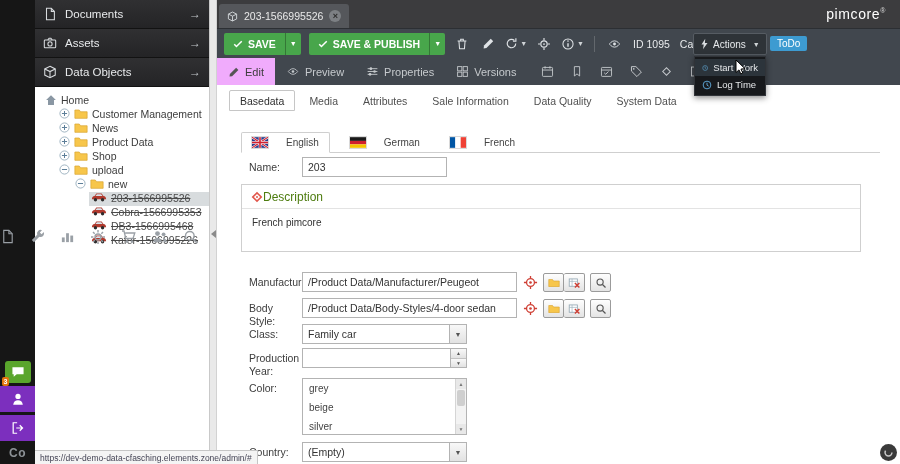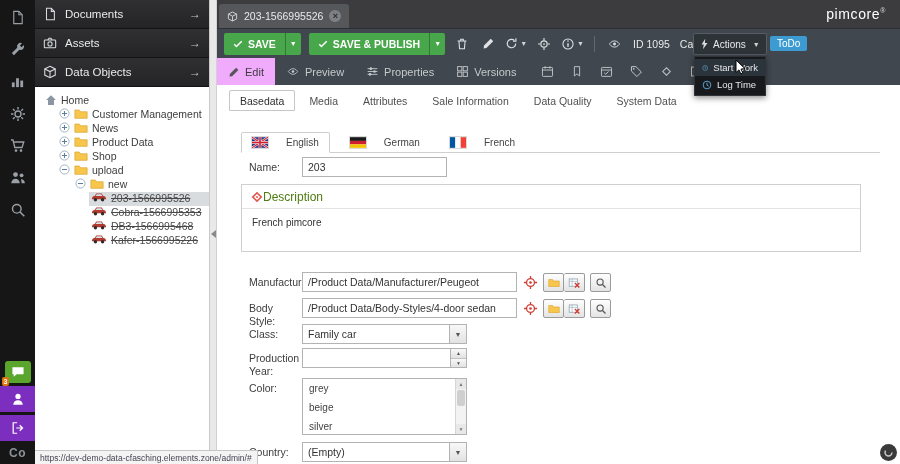--- a/index.html
+++ b/index.html
@@ -2,21 +2,21 @@
 <html><head>
 <meta charset="utf-8">
 <style>
   *{margin:0;padding:0;box-sizing:border-box}
   html,body{width:900px;height:464px;overflow:hidden}
   body{font-family:"Liberation Sans","DejaVu Sans",sans-serif;background:#fff;font-size:11px}
   svg{display:block}
   .app{position:relative;width:900px;height:464px;overflow:hidden;background:#fff}
 
   
-  .iconbar{position:absolute;left:0;top:0;width:35px;height:464px;background:#161616;display:flex;flex-direction:column;align-items:center;padding-top:9px;gap:15px;z-index:6}
+  .iconbar{position:absolute;left:0;top:0;width:35px;height:464px;background:#161616;display:flex;align-items:center;padding-top:9px;gap:15px;z-index:6}
   .ib-icon{color:#9aa0a6;width:17px;height:17px;display:flex;align-items:center;justify-content:center;cursor:pointer}
   .ib-bottom{position:absolute;bottom:4px;left:0;width:35px;display:flex;flex-direction:column;align-items:center;gap:3px}
   .ib-chat{position:relative;width:26px;height:22px;background:#5aa52c;border-radius:3px;display:flex;align-items:center;justify-content:center}
   .ib-chat .badge{position:absolute;left:-3px;bottom:-3px;background:#e2740e;color:#fff;font-size:7px;line-height:9px;padding:0 2px;border-radius:2px;font-weight:bold}
   .ib-user,.ib-logout{width:35px;height:26px;background:#7c2fbe;display:flex;align-items:center;justify-content:center}
   .ib-footer{color:#8d9297;font-size:12px;font-weight:bold;letter-spacing:.5px;margin-top:2px}
 
   
   .sidebar{position:absolute;left:35px;top:0;width:175px;height:464px;background:#fff;border-right:1px solid #c9c9c9;z-index:5}
   .acc-header{height:29px;background:linear-gradient(#303032,#242426);border-bottom:1px solid #121212;color:#e8eaec;display:flex;align-items:center;gap:8px;padding:0 8px;font-size:11.5px;cursor:pointer}

